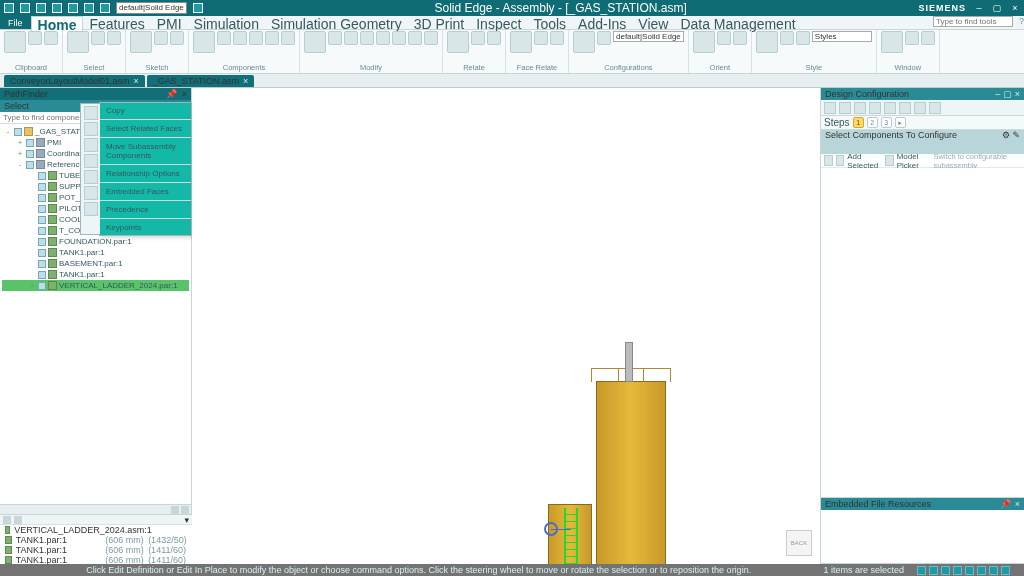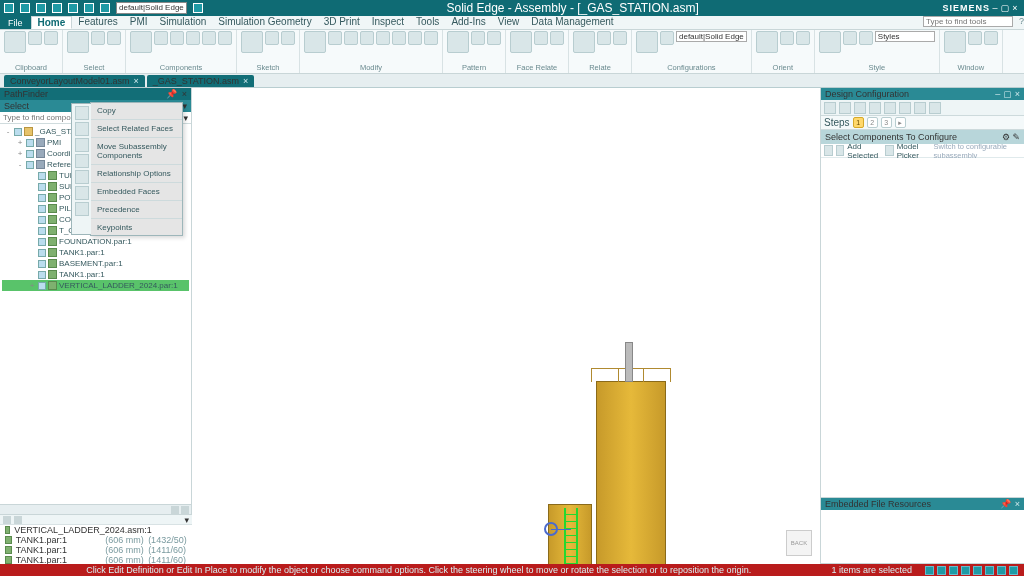--- a/index.html
+++ b/index.html
@@ -3,29 +3,29 @@
 <meta charset="utf-8">
 <style>
 *{box-sizing:border-box;margin:0;padding:0;font-family:"Segoe UI",Tahoma,sans-serif;font-size:9px;color:#333}
 body{width:1024px;height:576px;overflow:hidden;background:#fff;position:relative}
 
 .titlebar{height:16px;background:#0f6b74;display:flex;align-items:center;color:#fff;padding:0 4px}
 .titlebar .left{display:flex;gap:6px;align-items:center}
 .titlebar .left .icn{width:10px;height:10px;background:#1e9aa5;border:1px solid #fff}
 .titlebar .dd{background:#fff;color:#333;height:12px;font-size:8px;padding:0 2px;border:1px solid #888;min-width:60px}
 .titlebar .center{flex:1;text-align:center;font-size:12px;color:#fff}
-.titlebar .right{display:flex;align-items:flex-start;color:#fff}
+.titlebar .right{display:flex;gap:8px;align-items:flex-start;color:#fff}
 .titlebar .winbtn{width:10px;height:10px;color:#fff;text-align:center;line-height:10px;font-size:9px}
 
 .menubar{height:14px;background:#f0f6f7;display:flex;align-items:flex-start;border-bottom:1px solid #c9d6d8}
-.menubar .tab{padding:0 6px;font-size:10px;color:#35595e;cursor:pointer}
+.menubar .tab{padding:0 6px;font-size:14px;color:#35595e;cursor:pointer}
 .menubar .tab.active{background:#fff;border:1px solid #c9d6d8;border-bottom:1px solid #fff;color:#0f6b74;font-weight:600}
 .menubar .file{background:#0f6b74;color:#fff;padding:0 8px;height:100%;display:flex;align-items:center}
 .menubar .findbox{margin-left:auto;margin-right:6px}
-.menubar .findbox input{font-size:8px;height:11px;width:90px;border:1px solid #aaa;padding:0 2px}
+.menubar .findbox input{font-size:8px;height:11px;width:80px;border:1px solid #aaa;padding:0 2px}
 
 .ribbon{height:44px;background:#f6fafb;border-bottom:1px solid #c9d6d8;display:flex}
 .rgroup{border-right:1px solid #d8e2e4;padding:1px 4px;display:flex;flex-direction:column;justify-content:space-between}
 .rgroup .icons{display:flex;gap:2px;flex-wrap:wrap;align-items:flex-start}
 .ricn{width:14px;height:14px;background:#d9e6e8;border:1px solid #b8cdd0;border-radius:2px}
 .ricn.big{width:22px;height:22px}
 .rgroup .lbl{font-size:7.5px;color:#6a8a8f;text-align:center;white-space:nowrap}
 .rtext{font-size:10px;color:#35595e}
 .rdrop{font-size:8px;border:1px solid #aaa;background:#fff;height:11px;min-width:60px;padding:0 2px}
 
@@ -48,21 +48,21 @@
 .node .ic{width:9px;height:9px;background:#7fb06f;border:1px solid #5a8a4d}
 .node .ic.asm{background:#e6c36a;border-color:#b89540}
 .node .ic.sys{background:#9ab;border-color:#789}
 .node .nm{font-size:8px;color:#35595e}
 .node.sel{background:#59c36a}
 .node.sub{padding-left:14px}
 .node.sub2{padding-left:26px}
 .pf-scroll{height:10px;background:#e6eef0;border-top:1px solid #c9d6d8;display:flex;justify-content:flex-end;align-items:center;padding:0 2px;gap:2px}
 .pf-scroll .ar{width:8px;height:8px;background:#c9d6d8}
 
-.ctx{position:absolute;left:90px;top:0;width:93px;background:#e5e5e5;border:1px solid #9db6ba;box-shadow:2px 2px 4px rgba(0,0,0,.15)}
+.ctx{position:absolute;left:99px;top:0;width:93px;background:#14b8a6;border:1px solid #9db6ba;box-shadow:2px 2px 4px rgba(0,0,0,.15)}
 .ctx-tools{background:#eef5f6;border-bottom:1px solid #cddadc;padding:2px;display:flex;flex-direction:column;gap:2px;width:20px;position:absolute;left:-20px;top:0;height:100%;border:1px solid #9db6ba;border-right:none}
 .ctx-tools .t{width:14px;height:14px;background:#d9e6e8;border:1px solid #b8cdd0;margin:0 auto}
 .ctx .item{padding:3px 6px;font-size:8px;color:#35595e;cursor:pointer}
 .ctx .sep{height:1px;background:#cddadc;margin:1px 0}
 
 .viewport{flex:1;background:#fff;position:relative;overflow:hidden}
 .viewcube{position:absolute;right:8px;bottom:8px;width:26px;height:26px;border:1px solid #ccc;background:#f4f4f4;font-size:6px;display:flex;align-items:center;justify-content:center;color:#999}
 
 .model{position:absolute;left:50%;top:50%;transform:translate(-50%,-52%)}
 .tower1{width:70px;height:240px;background:linear-gradient(90deg,#c79a2a,#e6b93a,#c79a2a);border:1px solid #8a6a1a;position:absolute;left:90px;top:55px}
@@ -80,39 +80,39 @@
 .rightcol{width:204px;display:flex;flex-direction:column;border-left:1px solid #c9d6d8}
 .panel{border-bottom:1px solid #c9d6d8;background:#fff;display:flex;flex-direction:column}
 .panel .ph{height:12px;background:#2a8a95;color:#fff;font-size:8px;display:flex;align-items:center;padding:0 4px;justify-content:space-between}
 .panel .ph .pbtns{display:flex;gap:3px}
 .panel .ph .pbtns span{color:#cfe9ec}
 .dc-tools{height:16px;background:#eef5f6;border-bottom:1px solid #cddadc;display:flex;align-items:center;gap:3px;padding:0 3px}
 .dc-tools .t{width:12px;height:12px;background:#d9e6e8;border:1px solid #b8cdd0}
 .dc-steps{height:14px;background:#f4f9fa;border-bottom:1px solid #cddadc;display:flex;align-items:center;gap:3px;padding:0 3px}
 .dc-steps .s{width:11px;height:11px;border:1px solid #b8cdd0;border-radius:2px;background:#fff;font-size:7px;text-align:center;line-height:10px;color:#888}
 .dc-steps .s.cur{background:#ffd86b;border-color:#d6a92a;color:#6a4a00}
-.dc-bar{height:14px;background:#b8d6da;font-size:8px;padding:0 4px;display:flex;align-items:center;justify-content:space-between;color:#2a5a60}
+.dc-bar{height:24px;background:#b8d6da;font-size:8px;padding:0 4px;display:flex;justify-content:space-between;color:#2a5a60}
 .dc-row{height:14px;border-bottom:1px solid #e0eaec;display:flex;align-items:center;padding:0 3px;gap:3px}
 .dc-row .t{width:11px;height:11px;background:#d9e6e8;border:1px solid #b8cdd0}
 .dc-row .lab{font-size:8px;color:#35595e}
 .dc-row .hint{margin-left:auto;font-size:7.5px;color:#9ab;}
 .dc-body{flex:1;background:#fff}
 .efr{height:66px}
 .efr .body{flex:1;background:#fff}
 
 .bottom{height:50px;background:#fff;border-top:1px solid #c9d6d8;display:flex;flex-direction:column}
 .bottom .bt-tools{height:10px;background:#eef5f6;display:flex;align-items:center;gap:3px;padding:0 3px;border-bottom:1px solid #d8e2e4}
 .bottom .bt-tools .ar{width:8px;height:8px;background:#c9d6d8}
 .bottom .list{flex:1;overflow:auto}
 .bottom .row{display:flex;align-items:center;gap:4px;height:10px;padding:0 5px;font-size:8px;color:#35595e}
 .bottom .row .nm{width:110px}
 .bottom .row .c2{width:50px;color:#7a9a9f}
 .bottom .row .c3{width:50px;color:#7a9a9f}
 .bottom .row .ic{width:8px;height:8px;background:#7fb06f;border:1px solid #5a8a4d}
-.status{height:12px;background:#b91c1c;color:#fff;font-size:8px;display:flex;align-items:center;padding:0 6px}
+.status{height:12px;background:#737373;color:#fff;font-size:8px;display:flex;align-items:center;padding:0 14px}
 .status .msg{flex:1;text-align:center;color:#d7f0f3}
 .status .sel{color:#d7f0f3;margin-right:10px}
 .status .sicn{width:9px;height:9px;margin-left:3px;background:#1e9aa5;border:1px solid #6bc}
 .leftstack{display:flex;flex-direction:column;width:192px}
 .leftstack .pathfinder{flex:1}
 </style>
 </head>
 <body>
 
 <div class="titlebar">
@@ -172,70 +172,62 @@
         <div class="ricn"></div>
         <div class="ricn"></div>
       </div>
       <div class="lbl">Select</div>
     </div>
     <div class="rgroup">
       <div class="icons">
         <div class="ricn big"></div>
         <div class="ricn"></div>
         <div class="ricn"></div>
+      </div>
+      <div class="lbl">Sketch</div>
+    </div>
+    <div class="rgroup">
+      <div class="icons">
+        <div class="ricn big"></div>
+        <div class="ricn"></div>
+        <div class="ricn"></div>
         <div class="ricn"></div>
         <div class="ricn"></div>
         <div class="ricn"></div>
       </div>
       <div class="lbl">Components</div>
     </div>
     <div class="rgroup">
       <div class="icons">
         <div class="ricn big"></div>
         <div class="ricn"></div>
         <div class="ricn"></div>
-      </div>
-      <div class="lbl">Sketch</div>
-    </div>
-    <div class="rgroup">
-      <div class="icons">
-        <div class="ricn big"></div>
-        <div class="ricn"></div>
-        <div class="ricn"></div>
         <div class="ricn"></div>
         <div class="ricn"></div>
         <div class="ricn"></div>
         <div class="ricn"></div>
         <div class="ricn"></div>
       </div>
       <div class="lbl">Modify</div>
     </div>
     <div class="rgroup">
       <div class="icons">
         <div class="ricn big"></div>
         <div class="ricn"></div>
         <div class="ricn"></div>
       </div>
-      <div class="lbl">Pattern</div>
+      <div class="lbl">Relate</div>
     </div>
     <div class="rgroup">
       <div class="icons">
         <div class="ricn big"></div>
         <div class="ricn"></div>
         <div class="ricn"></div>
       </div>
       <div class="lbl">Face Relate</div>
-    </div>
-    <div class="rgroup">
-      <div class="icons">
-        <div class="ricn big"></div>
-        <div class="ricn"></div>
-        <div class="ricn"></div>
-      </div>
-      <div class="lbl">Relate</div>
     </div>
     <div class="rgroup">
       <div class="icons">
         <div class="ricn big"></div>
         <div class="ricn"></div>
         <div class="rdrop">default|Solid Edge</div>
       </div>
       <div class="lbl">Configurations</div>
     </div>
     <div class="rgroup">

